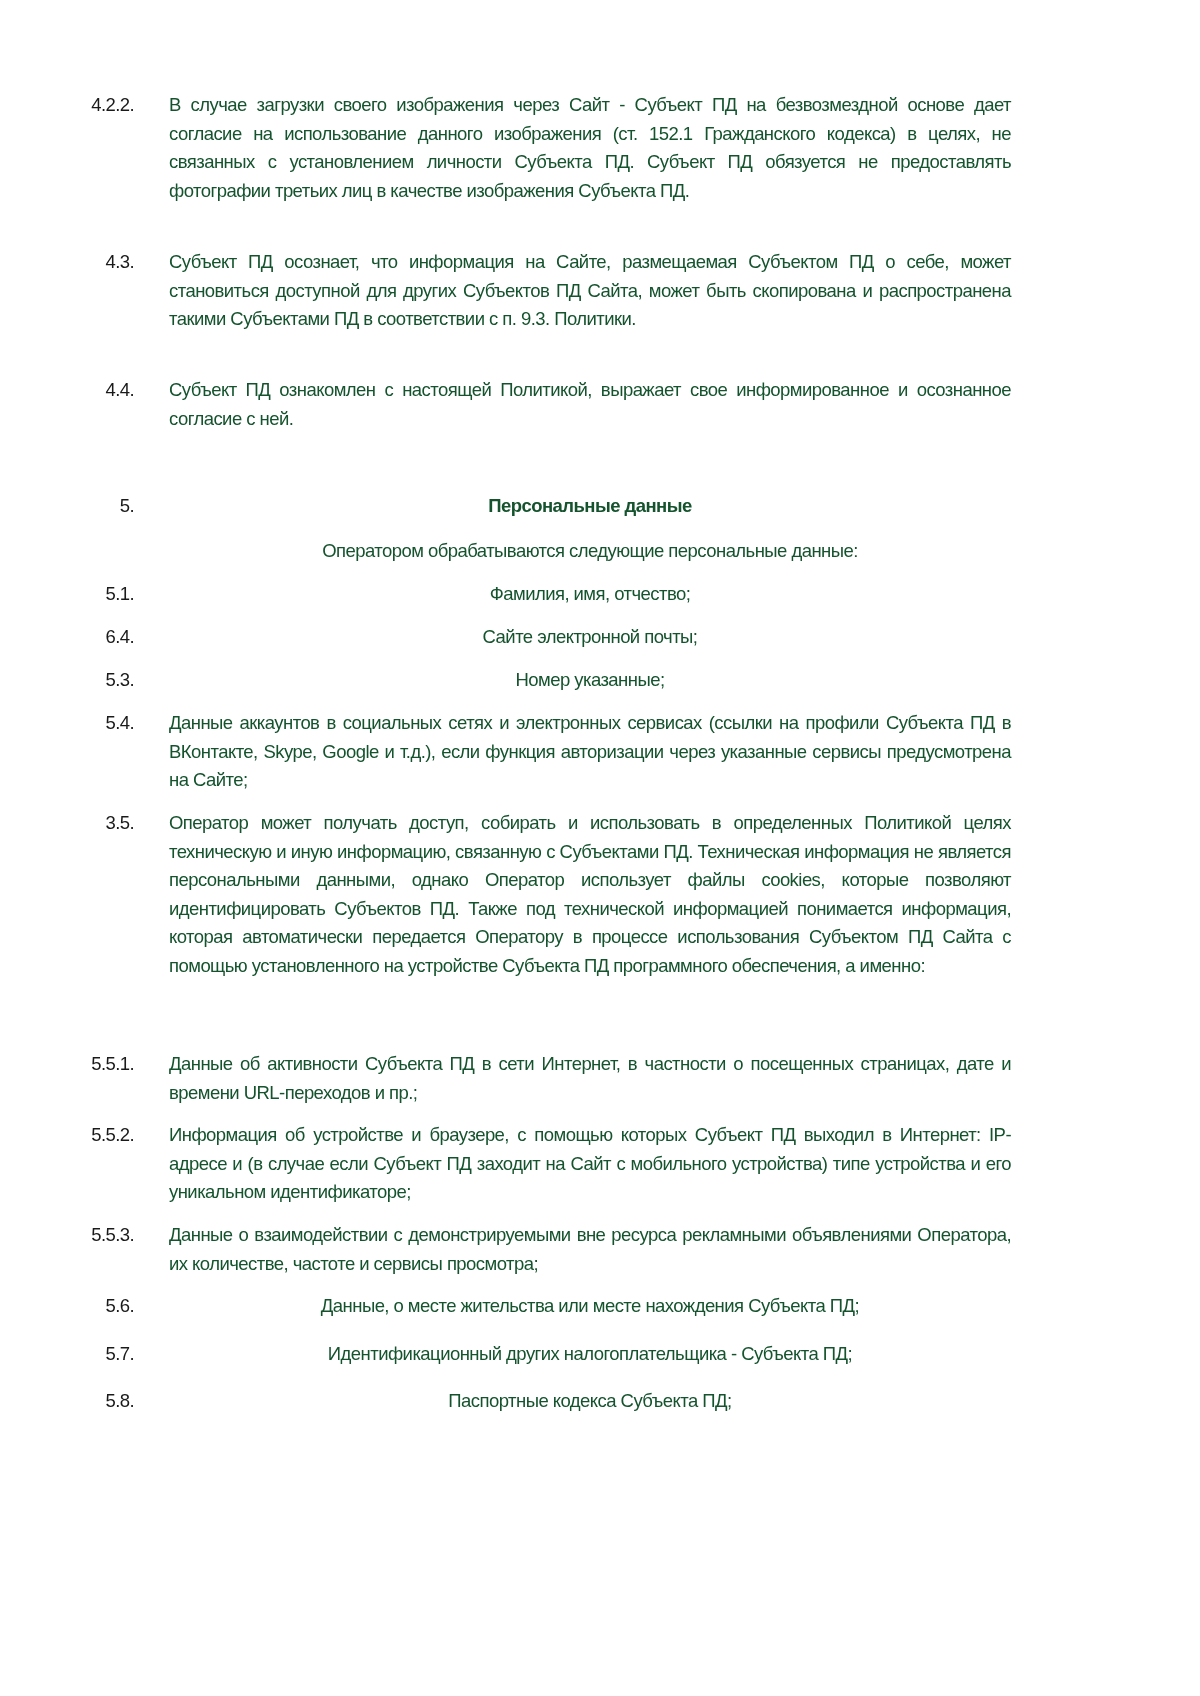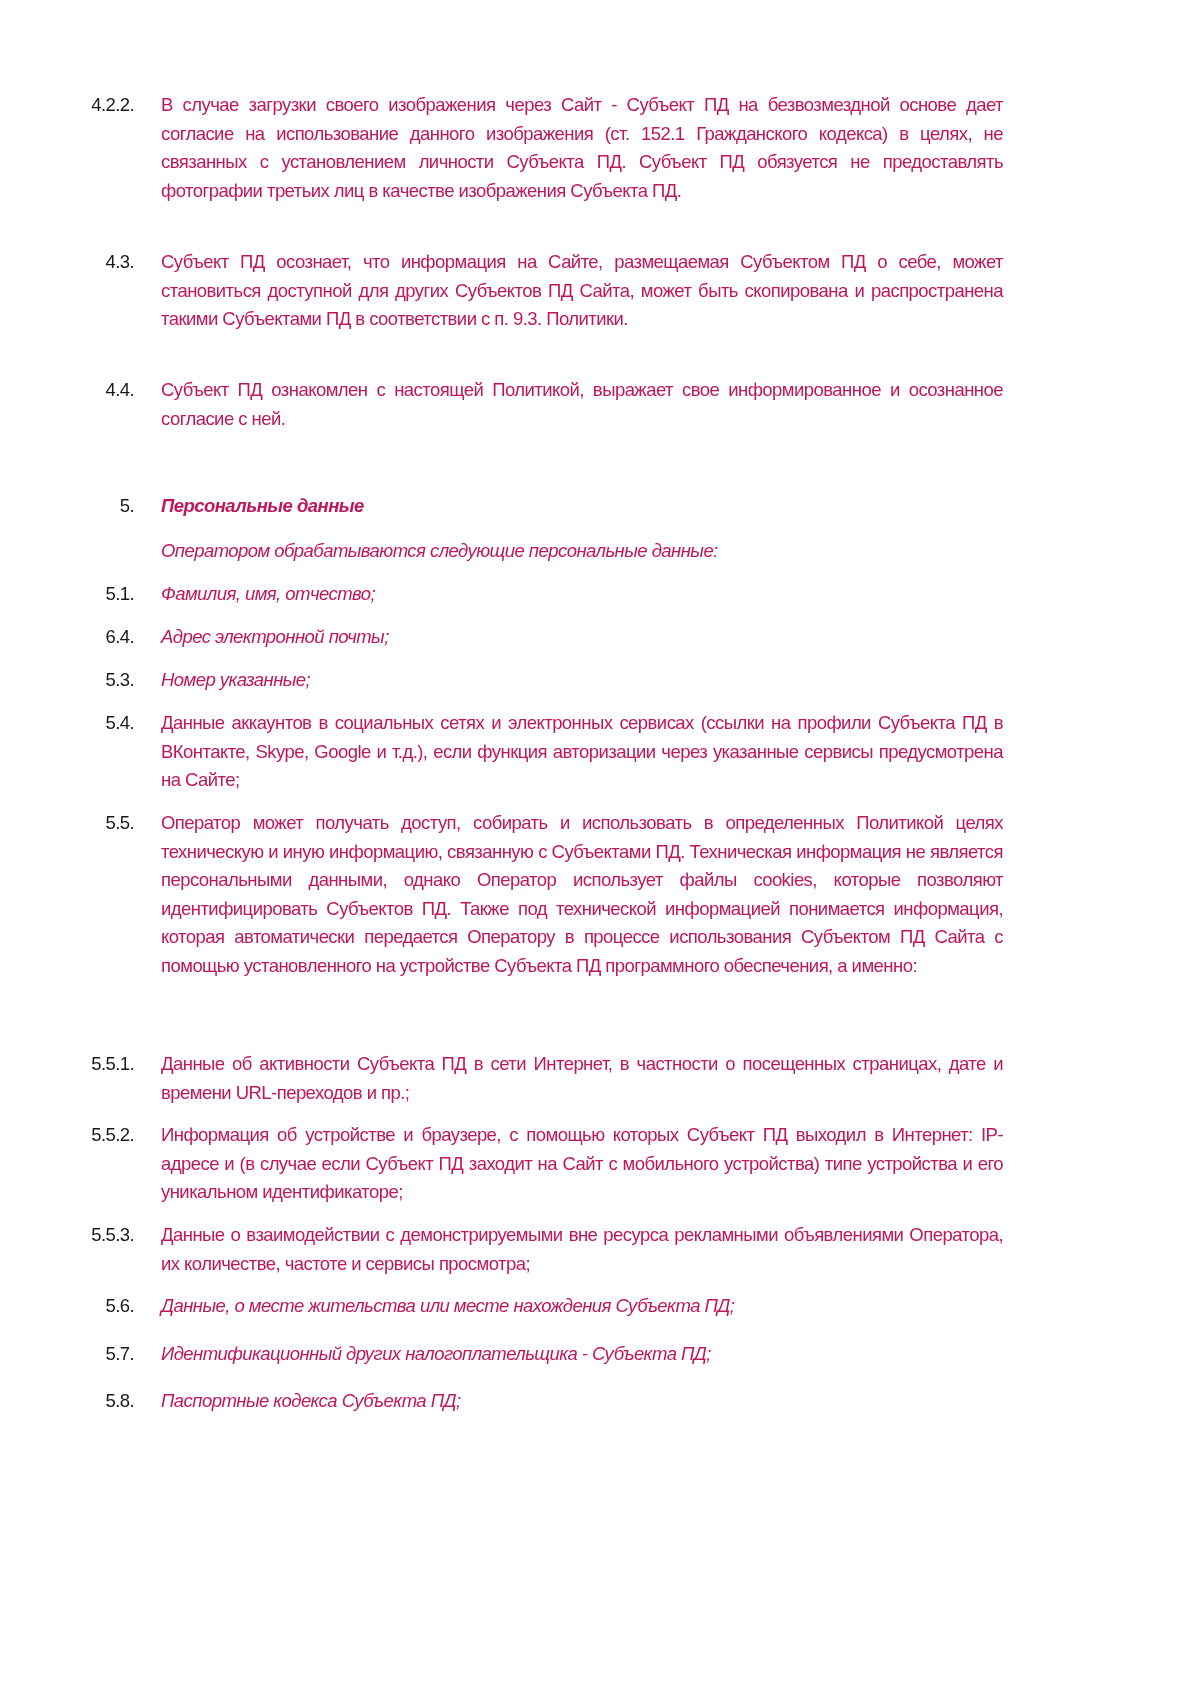--- a/index.html
+++ b/index.html
@@ -5,26 +5,26 @@
   html, body { margin: 0; padding: 0; background: #ffffff; }
   body { width: 1200px; height: 1696px; position: relative; overflow: hidden; }
   .page { position: absolute; left: 0; top: 0; width: 1200px; height: 1320px; background: #fff; }
   .item { position: absolute; left: 0; width: 1200px; }
   .num {
     position: absolute; right: 1066px; top: 0; text-align: right; white-space: nowrap;
     font-family: "Liberation Sans", sans-serif; font-size: 18.5px; line-height: 28.6px; color: #1a1a1a;
     letter-spacing: -0.6px;
   }
   .txt {
-    position: absolute; left: 161px; width: 842px; top: 0;
-    font-family: "Liberation Sans", sans-serif; font-size: 18.5px; line-height: 28.6px; color: #be185d;
+    position: absolute; left: 169px; width: 842px; top: 0;
+    font-family: "Liberation Sans", sans-serif; font-size: 18.5px; line-height: 28.6px; color: #14532d;
     text-align: justify; letter-spacing: -0.55px; word-spacing: 0px;
     transform-origin: left top;
   }
-  .txt.nojust { text-align: left; font-style: italic; }
+  .txt.nojust { text-align: center; }
   .heading { font-weight: bold; }
 </style>
 </head>
 <body>
 
 <div class="page">
 
   <div class="item" style="top:91px">
     <span class="num">4.2.2.</span>
     <div class="txt">В случае загрузки своего изображения через Сайт - Субъект ПД на безвозмездной основе дает согласие на использование данного изображения (ст. 152.1 Гражданского кодекса) в целях, не связанных с установлением личности Субъекта ПД. Субъект ПД обязуется не предоставлять фотографии третьих лиц в качестве изображения Субъекта ПД.</div>
@@ -49,35 +49,35 @@
     <div class="txt nojust">Оператором обрабатываются следующие персональные данные:</div>
   </div>
 
   <div class="item" style="top:580px">
     <span class="num">5.1.</span>
     <div class="txt nojust">Фамилия, имя, отчество;</div>
   </div>
 
   <div class="item" style="top:623px">
     <span class="num">6.4.</span>
-    <div class="txt nojust">Адрес электронной почты;</div>
+    <div class="txt nojust">Сайте электронной почты;</div>
   </div>
 
   <div class="item" style="top:666px">
     <span class="num">5.3.</span>
     <div class="txt nojust">Номер указанные;</div>
   </div>
 
   <div class="item" style="top:709px">
     <span class="num">5.4.</span>
     <div class="txt">Данные аккаунтов в социальных сетях и электронных сервисах (ссылки на профили Субъекта ПД в ВКонтакте, Skype, Google и т.д.), если функция авторизации через указанные сервисы предусмотрена на Сайте;</div>
   </div>
 
   <div class="item" style="top:809px">
-    <span class="num">5.5.</span>
+    <span class="num">3.5.</span>
     <div class="txt">Оператор может получать доступ, собирать и использовать в определенных Политикой целях техническую и иную информацию, связанную с Субъектами ПД. Техническая информация не является персональными данными, однако Оператор использует файлы cookies, которые позволяют идентифицировать Субъектов ПД. Также под технической информацией понимается информация, которая автоматически передается Оператору в процессе использования Субъектом ПД Сайта с помощью установленного на устройстве Субъекта ПД программного обеспечения, а именно:</div>
   </div>
 
   <div class="item" style="top:1050px">
     <span class="num">5.5.1.</span>
     <div class="txt">Данные об активности Субъекта ПД в сети Интернет, в частности о посещенных страницах, дате и времени URL-переходов и пр.;</div>
   </div>
 
   <div class="item" style="top:1121px">
     <span class="num">5.5.2.</span>

